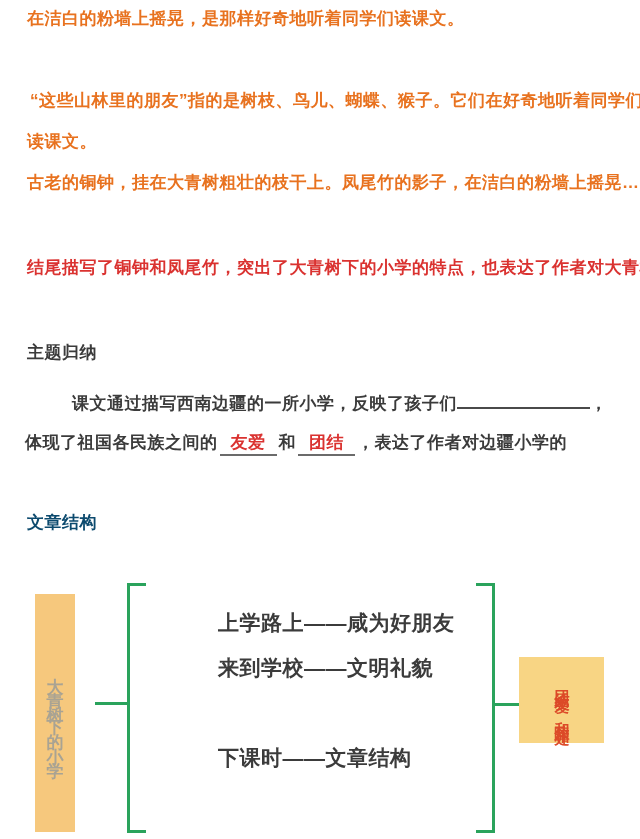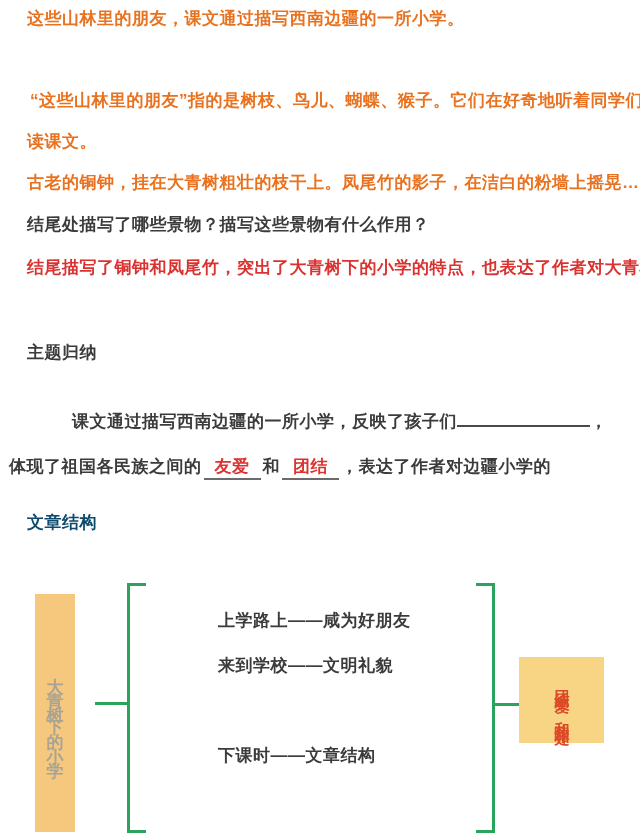--- a/index.html
+++ b/index.html
@@ -60,60 +60,59 @@
     border-bottom:3px solid #2aa35c;
   }
   .bracket-right{
     left:476px;
     border-right:3px solid #2aa35c;
     border-top:3px solid #2aa35c;
     border-bottom:3px solid #2aa35c;
   }
   .diagram-item{
     position:absolute;left:218px;
-    font-size:17px;color:#3b3b3b;white-space:nowrap;letter-spacing:0.5px;
+    font-size:21px;color:#3b3b3b;white-space:nowrap;letter-spacing:0.5px;
   }
   .right-box{
     position:absolute;left:519px;top:657px;width:85px;height:86px;
     background:#f8d584;
     display:flex;align-items:center;justify-content:center;
   }
   .right-box .vtext{
     writing-mode:vertical-rl;text-orientation:upright;
     color:#dc4a28;font-size:15px;letter-spacing:3px;
   }
   .right-box .vtext span{margin:0 4px;}
 </style>
 </head>
 <body>
 
 <div class="page">
 
-  <div class="line t-orange" style="left:27px;top:8px;">这些山林里的朋友，课文通过描写西南边疆的一所小学。</div>
+  <div class="line t-orange" style="left:27px;top:8px;">在洁白的粉墙上摇晃，是那样好奇地听着同学们读课文。</div>
 
 
   <div class="line t-orange" style="left:30px;top:90px;">“这些山林里的朋友”指的是树枝、鸟儿、蝴蝶、猴子。它们在好奇地听着同学们</div>
 
   <div class="line t-orange" style="left:27px;top:131px;">读课文。</div>
 
   <div class="line t-orange" style="left:27px;top:172px;">古老的铜钟，挂在大青树粗壮的枝干上。凤尾竹的影子，在洁白的粉墙上摇晃……</div>
 
-  <div class="line t-black" style="left:27px;top:214px;">结尾处描写了哪些景物？描写这些景物有什么作用？</div>
 
   <div class="line t-red" style="left:27px;top:257px;">结尾描写了铜钟和凤尾竹，突出了大青树下的小学的特点，也表达了作者对大青树</div>
 
 
   <div class="line t-black" style="left:27px;top:342px;text-align:right;">主题归纳</div>
 
 
-  <div class="line t-black" style="left:72px;top:410px;text-align:center;">
+  <div class="line t-black" style="left:72px;top:392px;text-align:center;">
     <span>课文通过描写西南边疆的一所小学，反映了孩子们</span><span class="blank-line"></span><span>，</span>
   </div>
 
-  <div class="line t-black" style="left:9px;top:432px;margin-top:24px;">
+  <div class="line t-black" style="left:25px;top:432px;">
     <span>体现了祖国各民族之间的</span><span class="blank-word">友爱</span><span>和</span><span class="blank-word">团结</span><span>，表达了作者对边疆小学的</span>
   </div>
 
 
   <div class="line t-green" style="left:27px;top:512px;">文章结构</div>
 
   <div class="left-box">
     <div class="vtext">大青树下的小学</div>
   </div>
 

